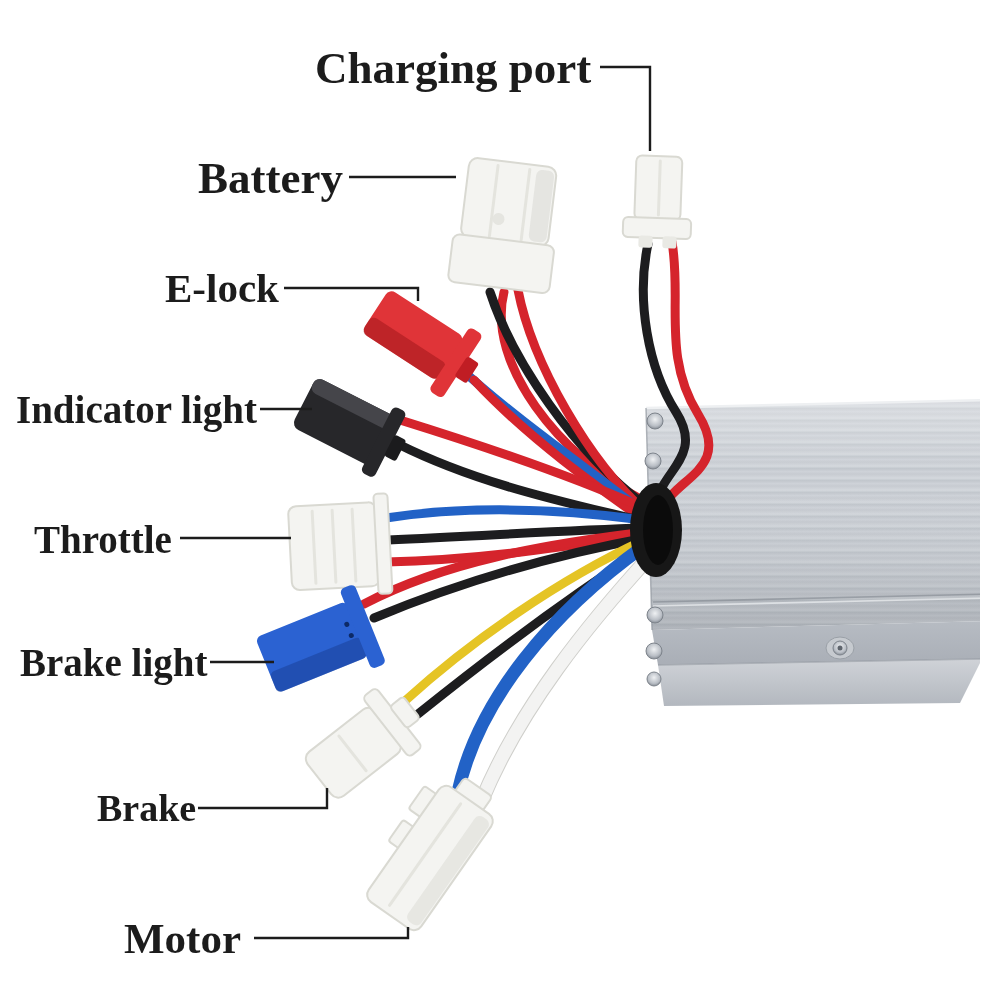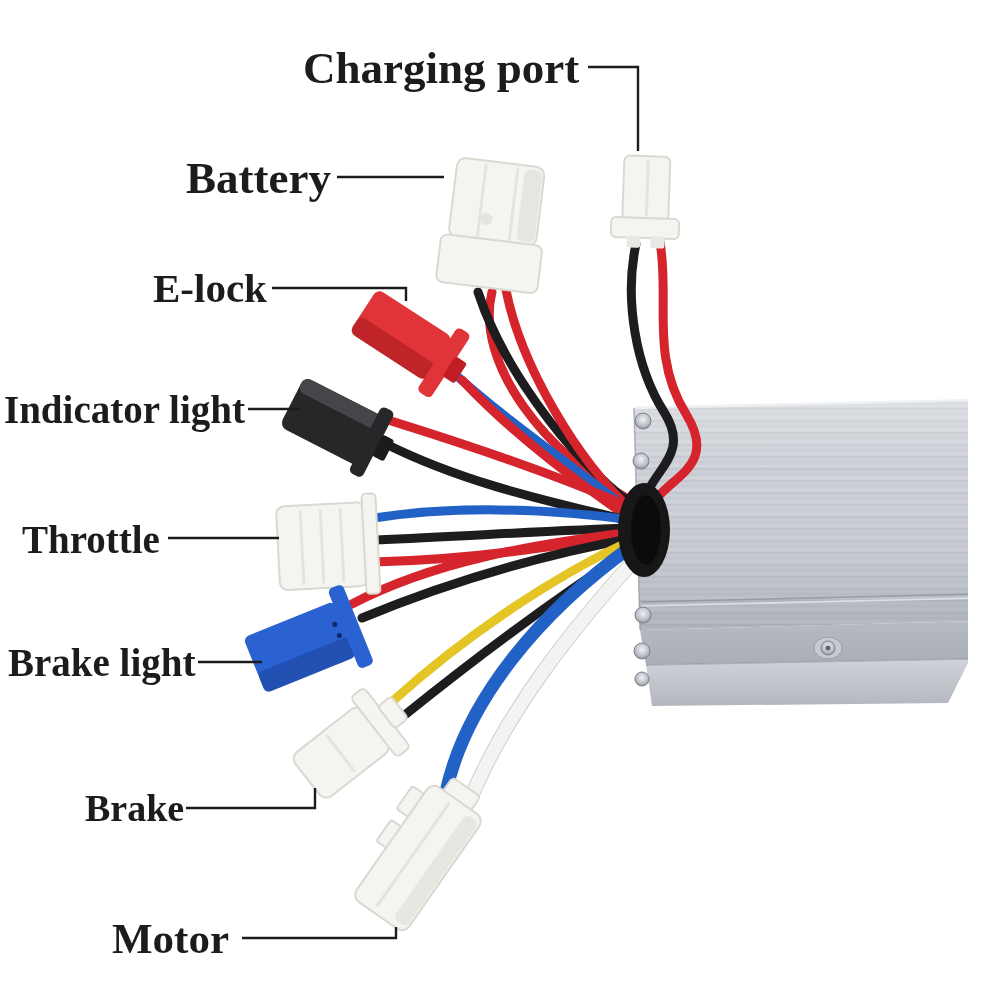--- a/index.html
+++ b/index.html
@@ -1,16 +1,16 @@
 <!DOCTYPE html>
 <html><head>
 <meta charset="utf-8">
 <style>
   html,body{margin:0;padding:0;background:#ffffff;}
-  .stage{width:968px;height:1000px;position:relative;background:#ffffff;overflow:hidden;}
+  .stage{width:968px;height:1000px;position:relative;background:#ffffff;overflow:hidden;margin-left:12px;}
   .lbl{font-family:"Liberation Serif","DejaVu Serif",serif;font-weight:700;letter-spacing:0px;}
   .wire{fill:none;stroke-linecap:round;stroke-width:9;}
   .wire-thick{stroke-width:13;}
   .wire-under{fill:none;stroke-linecap:round;stroke-width:15;stroke:#cfcfcb;}
   .leader{fill:none;stroke-width:2.4;}
   .conn-white{stroke:#d9d9d2;stroke-width:2;}
   .seam{stroke:#e4e4de;stroke-width:3;stroke-linecap:round;fill:none;}
   .screw{stroke:#7e848c;stroke-width:1;}
 </style>
 </head>

